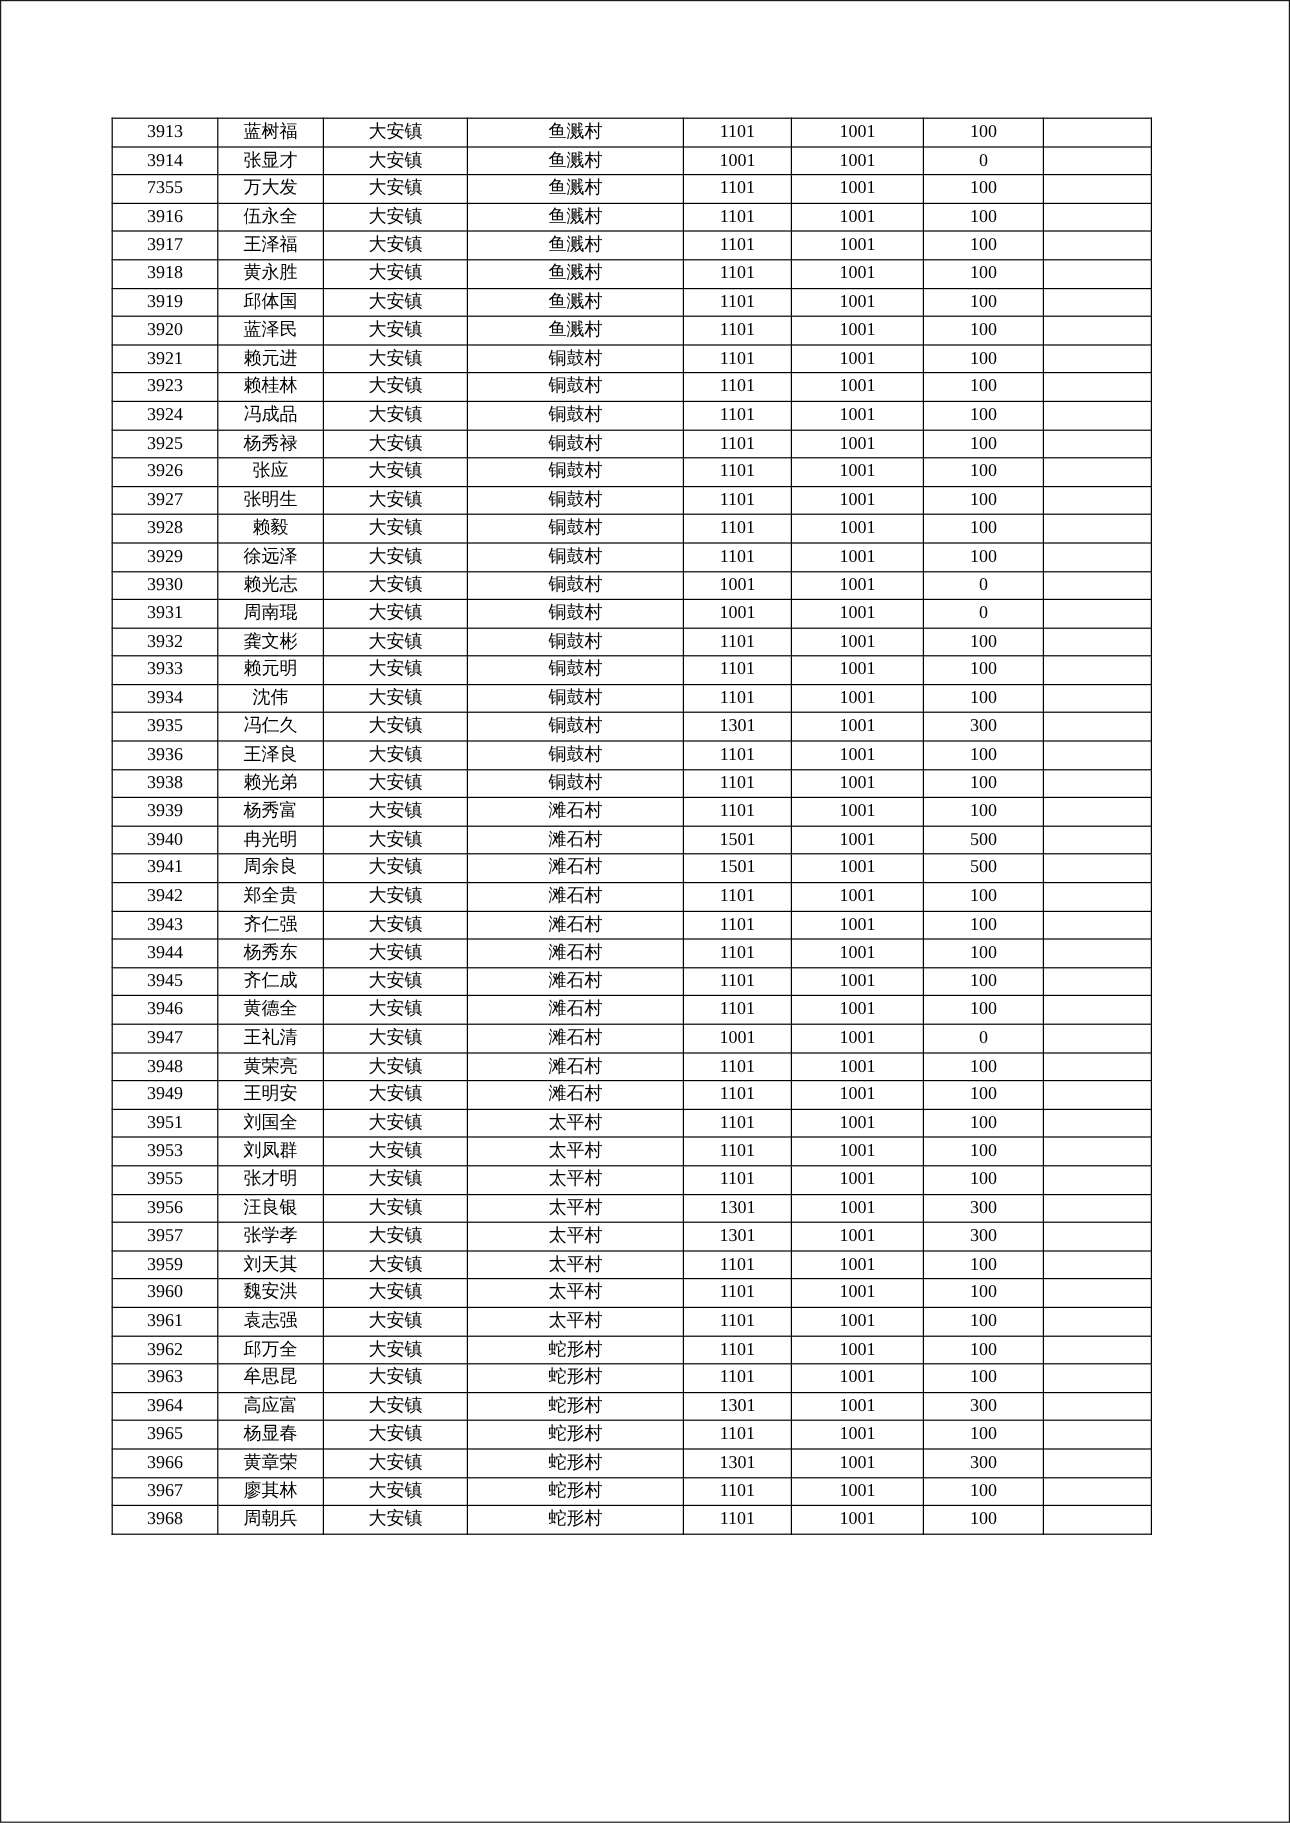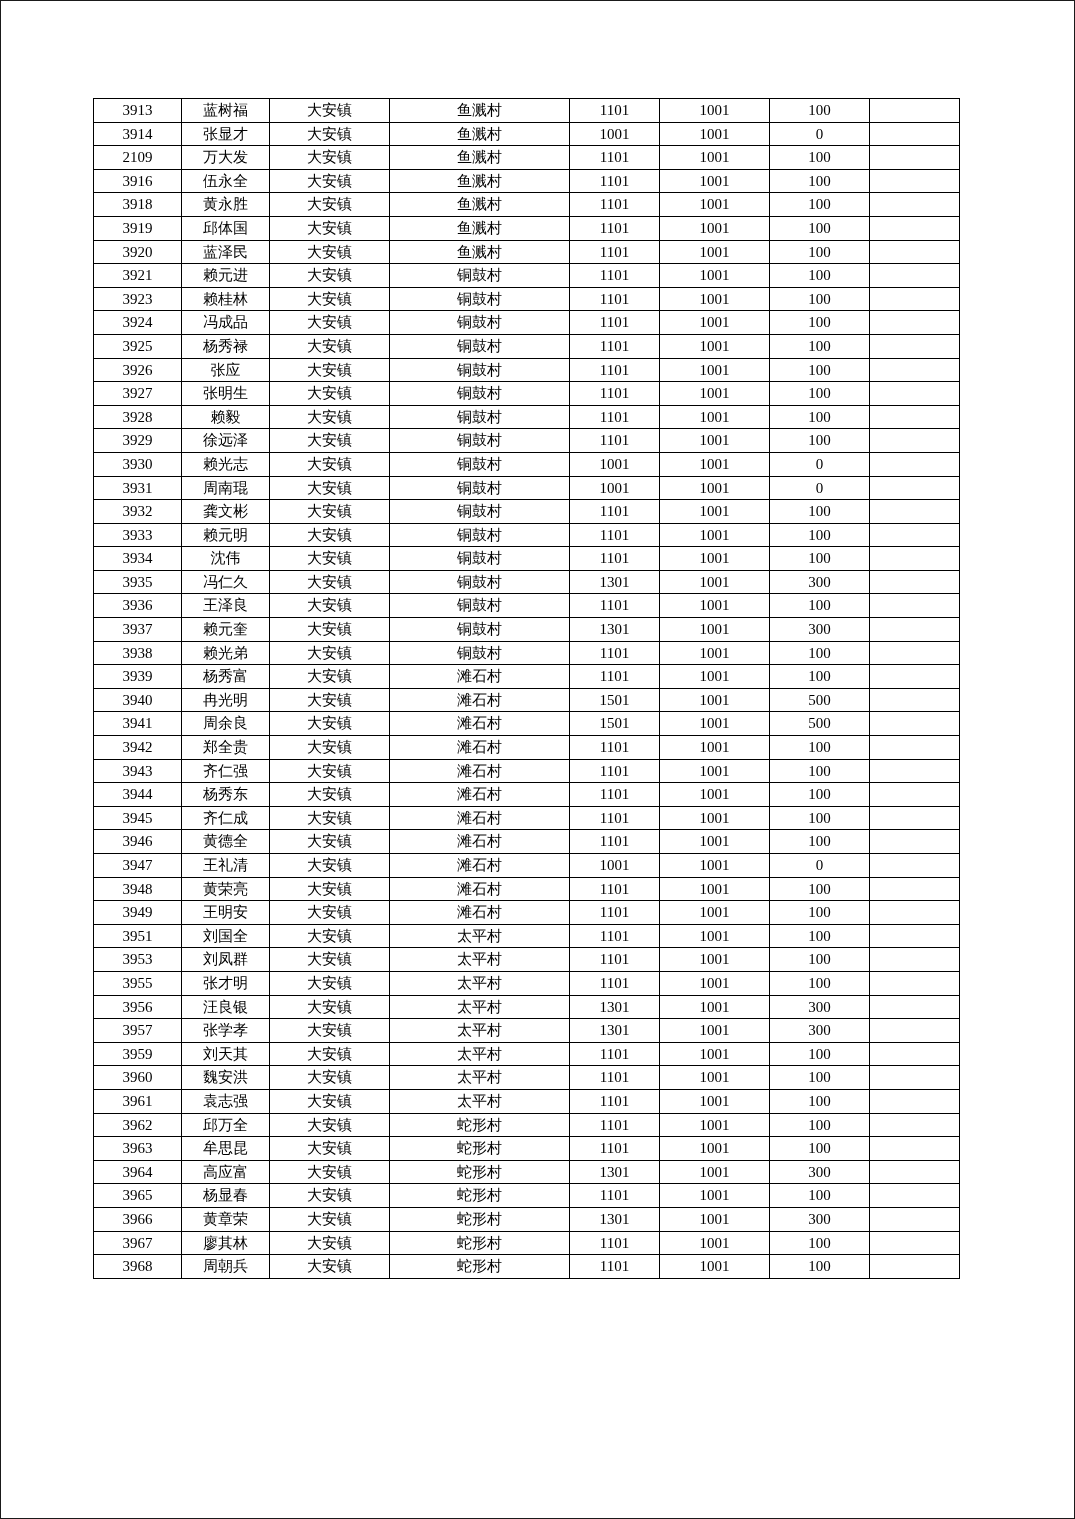--- a/index.html
+++ b/index.html
@@ -74,40 +74,50 @@
           <td>3914</td>
           <td>张显才</td>
           <td>大安镇</td>
           <td>鱼溅村</td>
           <td>1001</td>
           <td>1001</td>
           <td>0</td>
           <td></td>
         </tr>
         <tr>
-          <td>2109</td>
+          <td>7355</td>
           <td>万大发</td>
           <td>大安镇</td>
           <td>鱼溅村</td>
           <td>1101</td>
           <td>1001</td>
           <td>100</td>
           <td></td>
         </tr>
         <tr>
           <td>3916</td>
           <td>伍永全</td>
           <td>大安镇</td>
           <td>鱼溅村</td>
           <td>1101</td>
           <td>1001</td>
           <td>100</td>
           <td></td>
         </tr>
         <tr>
+          <td>3917</td>
+          <td>王泽福</td>
+          <td>大安镇</td>
+          <td>鱼溅村</td>
+          <td>1101</td>
+          <td>1001</td>
+          <td>100</td>
+          <td></td>
+        </tr>
+        <tr>
           <td>3918</td>
           <td>黄永胜</td>
           <td>大安镇</td>
           <td>鱼溅村</td>
           <td>1101</td>
           <td>1001</td>
           <td>100</td>
           <td></td>
         </tr>
         <tr>
@@ -271,30 +281,20 @@
           <td></td>
         </tr>
         <tr>
           <td>3936</td>
           <td>王泽良</td>
           <td>大安镇</td>
           <td>铜鼓村</td>
           <td>1101</td>
           <td>1001</td>
           <td>100</td>
-          <td></td>
-        </tr>
-        <tr>
-          <td>3937</td>
-          <td>赖元奎</td>
-          <td>大安镇</td>
-          <td>铜鼓村</td>
-          <td>1301</td>
-          <td>1001</td>
-          <td>300</td>
           <td></td>
         </tr>
         <tr>
           <td>3938</td>
           <td>赖光弟</td>
           <td>大安镇</td>
           <td>铜鼓村</td>
           <td>1101</td>
           <td>1001</td>
           <td>100</td>

